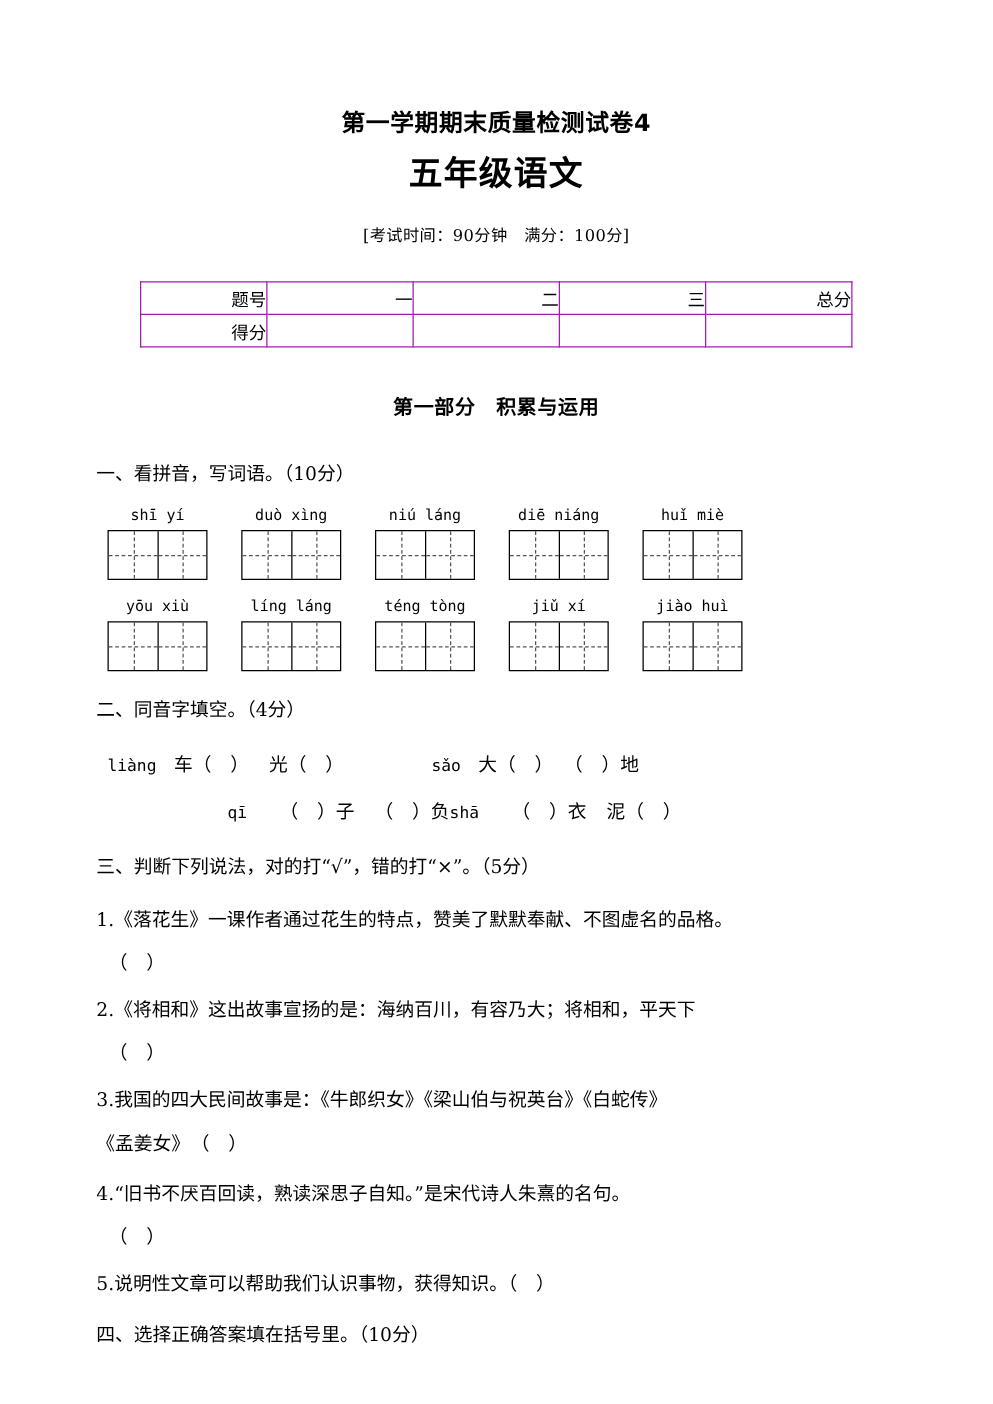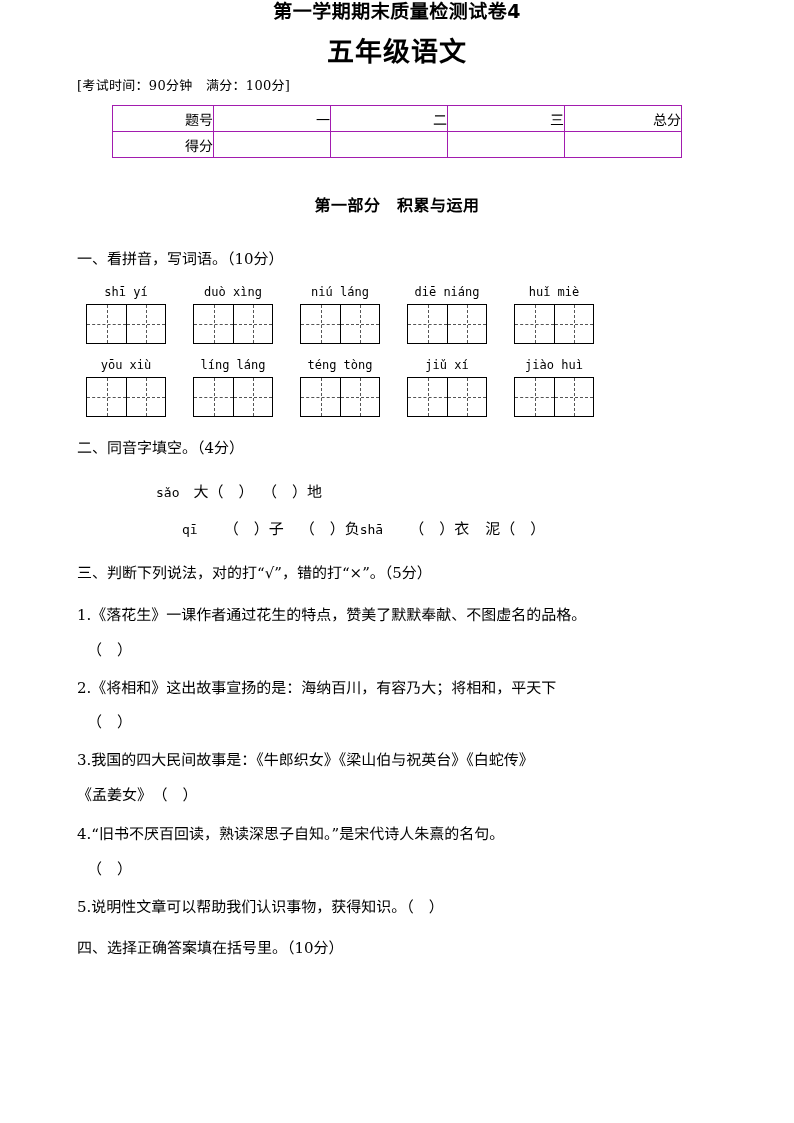--- a/index.html
+++ b/index.html
@@ -21,40 +21,42 @@
     position: relative;
     width: 794px;
     height: 1123px;
     box-sizing: border-box;
     padding: 0 77px;
   }
 
   
   .doc-title {
     margin: 0;
+    padding-top: 88px;
     text-align: center;
     font-family: "DejaVu Sans", "Liberation Sans", sans-serif;
     font-weight: bold;
     font-size: 19px;
     letter-spacing: 0.5px;
     line-height: 1.25;
   }
   .subject-title {
     margin: 0;
     padding-top: 12px;
     text-align: center;
     font-family: "DejaVu Sans", "Liberation Sans", sans-serif;
     font-weight: bold;
     font-size: 27px;
     letter-spacing: 1px;
     line-height: 1.2;
   }
   .exam-meta {
-    margin: 0;
+    margin: 16px;
     padding-top: 10px;
+    text-align: center;
     font-size: 13px;
     letter-spacing: 0.3px;
     line-height: 1.3;
   }
 
   
   .score-table-wrap {
     padding-top: 10px;
     display: flex;
     justify-content: center;
@@ -328,20 +330,24 @@
         </div>
     </div>
 
   </div>
 
   <p class="q-heading" style="padding-top:20px">二、同音字填空。（4分）</p>
 
   <div class="homophone-block">
 
     <div class="hp-row">
+      <span class="hp-group">
+        <span class="syllable">liàng</span>
+        <span class="items"><span class="it">车（　）</span><span class="it">光（　）</span></span>
+      </span>
       <span class="hp-group second">
         <span class="syllable">sǎo</span>
         <span class="items"><span class="it">大（　）</span><span class="it">（　）地</span></span>
       </span>
     </div>
 
     <div class="hp-row">
       <span class="hp-group second" style="padding-left:96px">
         <span class="syllable">qī</span>
         <span class="items" style="padding-left:26px"><span class="it">（　）子</span><span class="it">（　）负</span></span>

